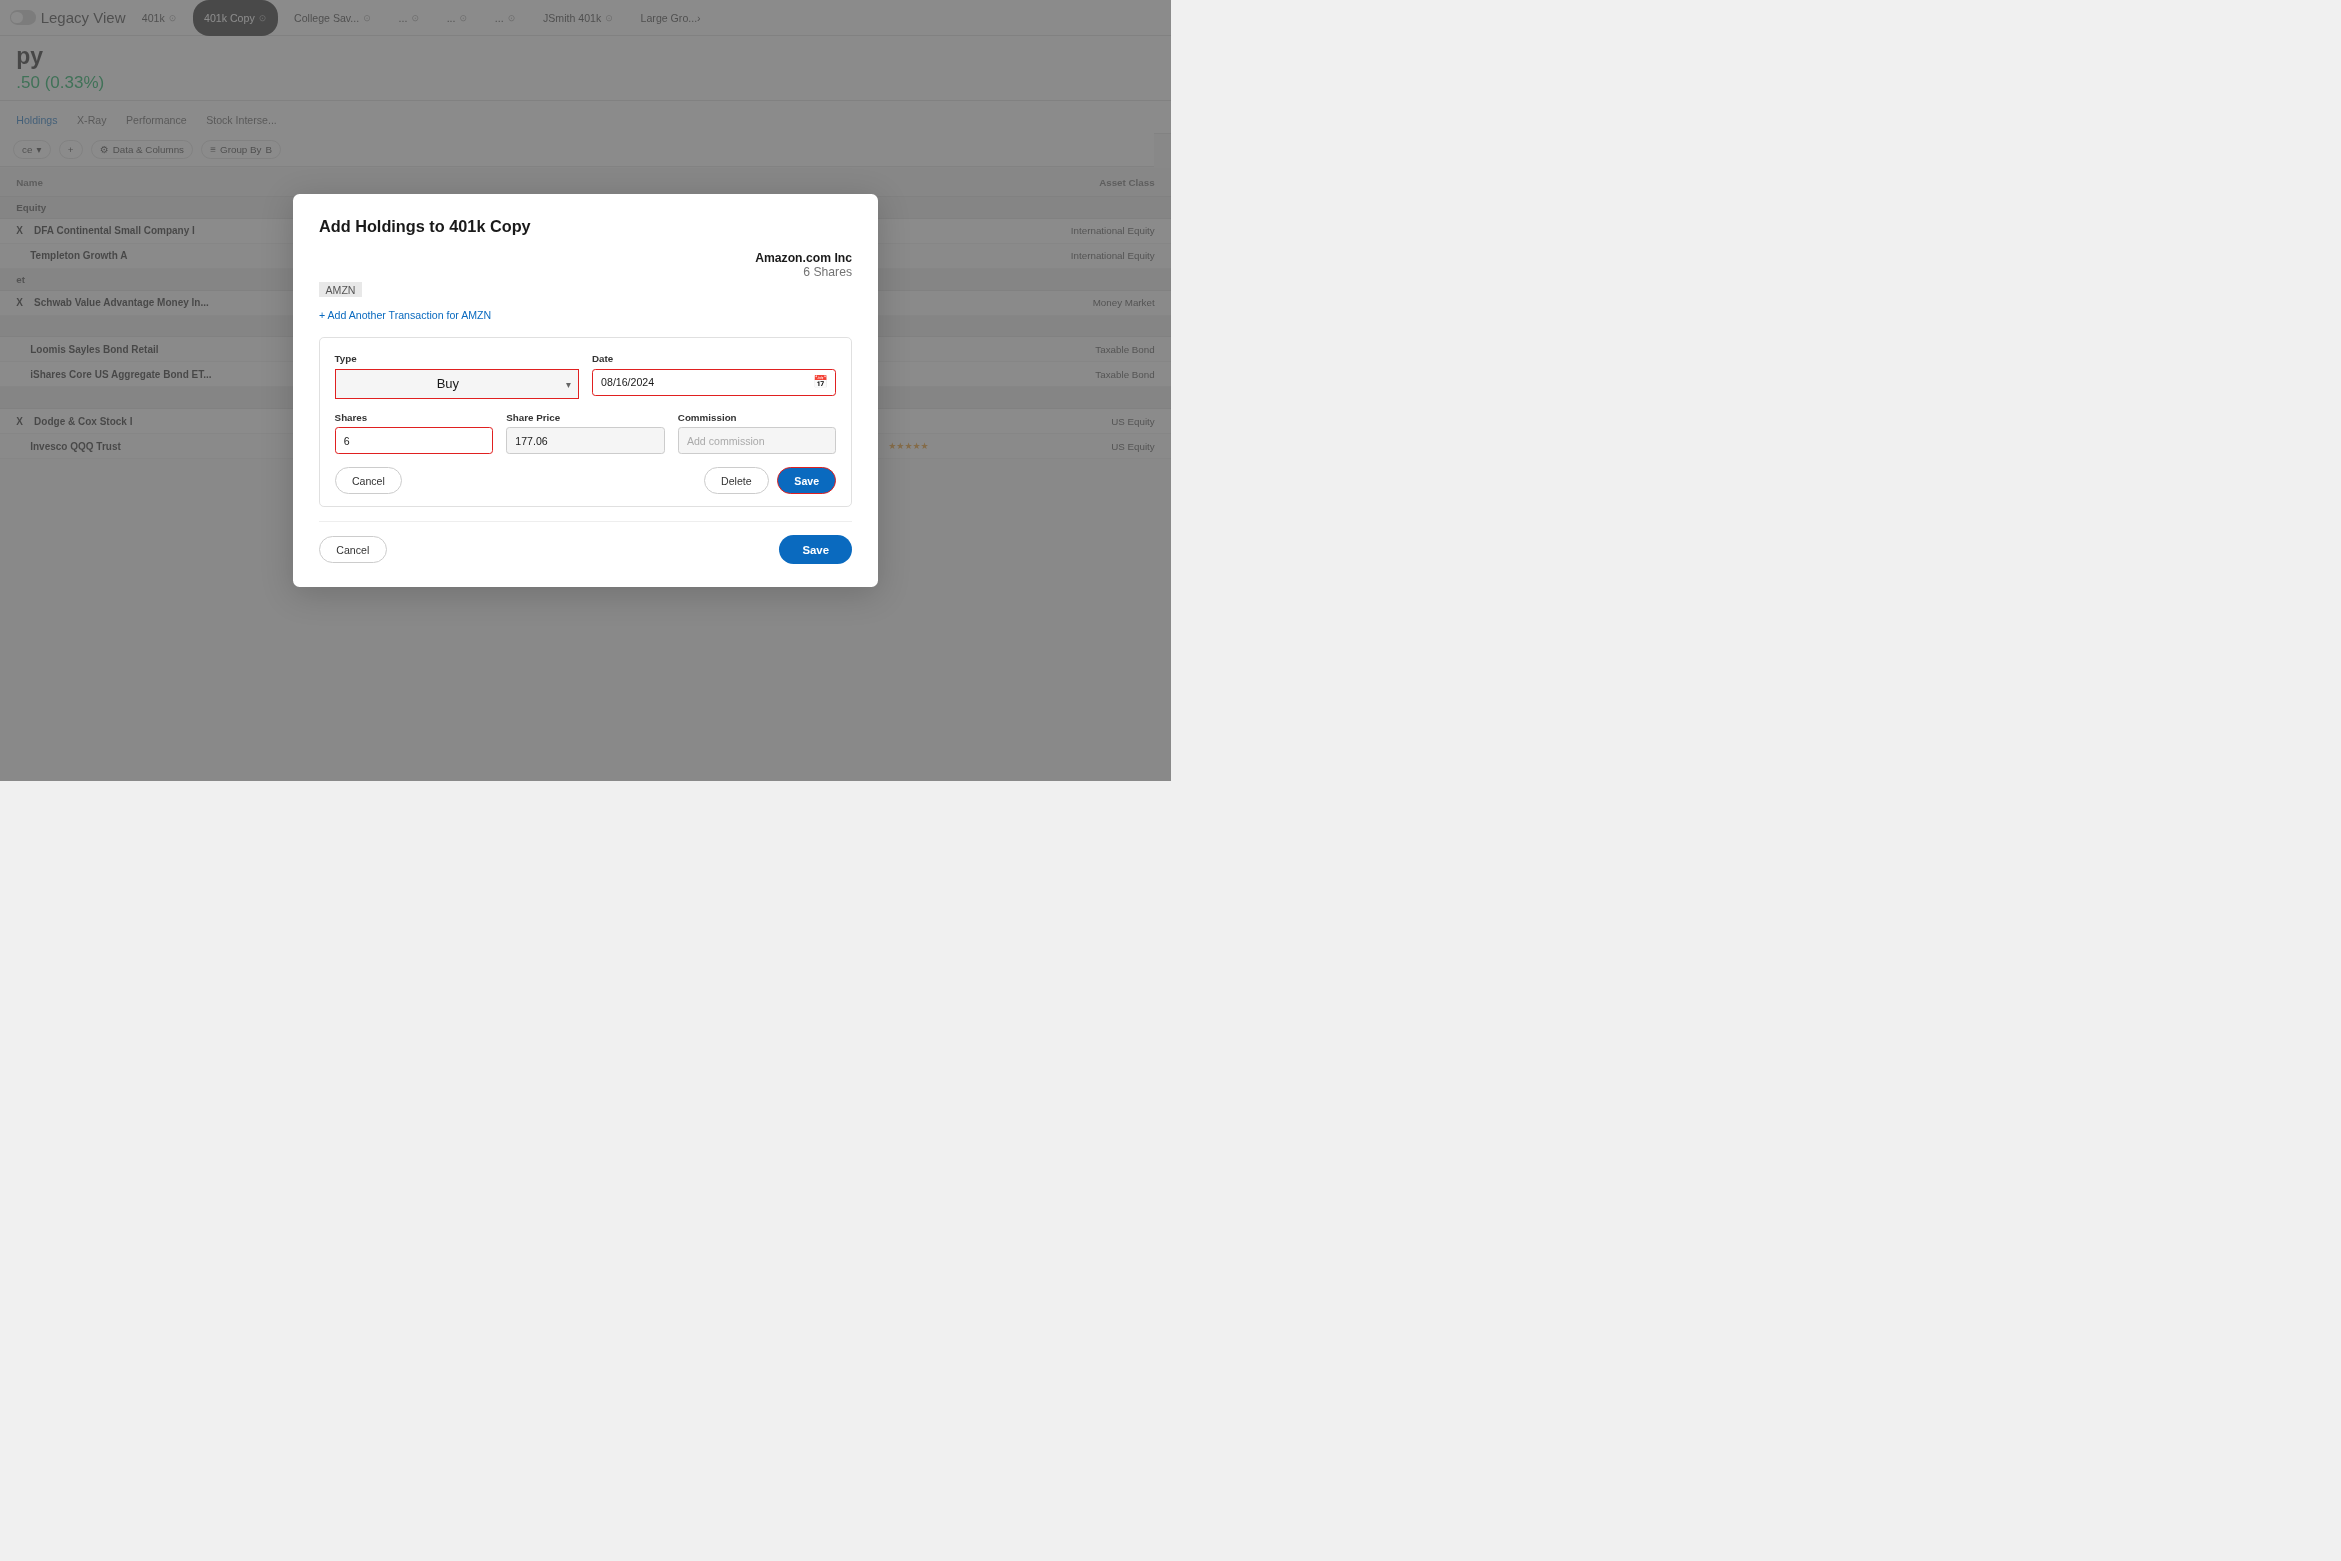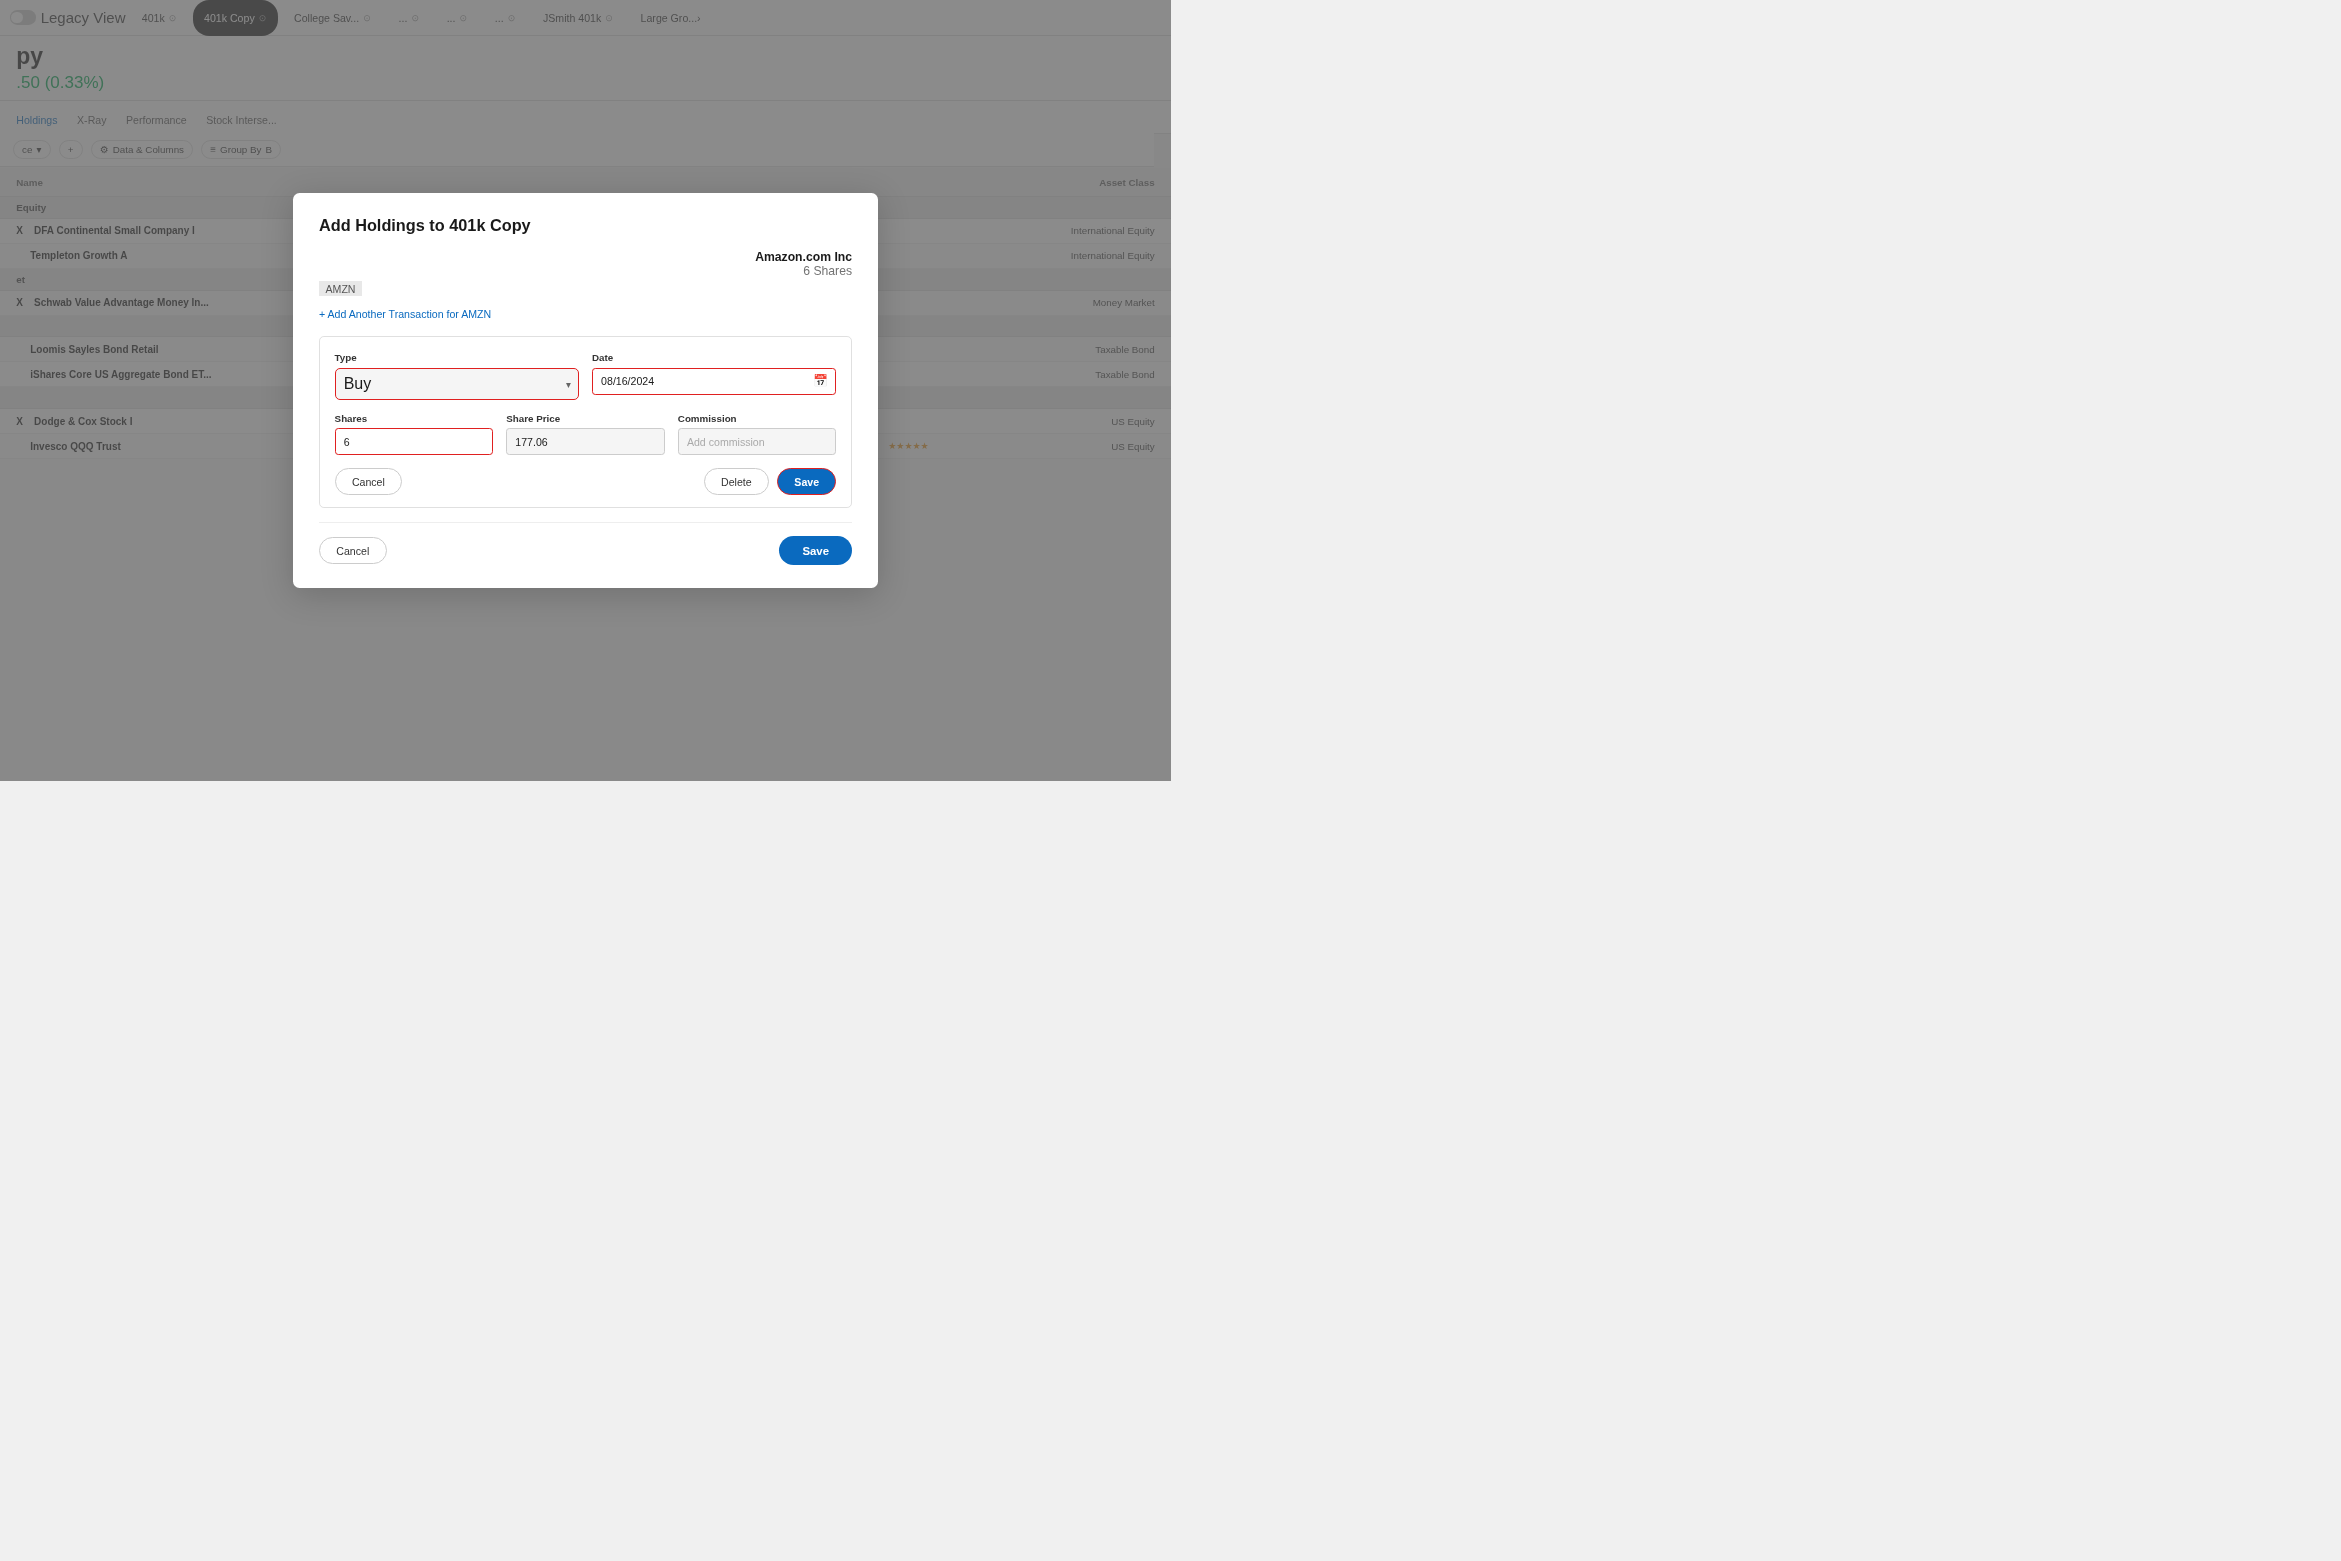--- a/index.html
+++ b/index.html
@@ -397,27 +397,28 @@
     }
 
     .select-wrapper {
       position: relative;
     }
 
     .form-select {
       width: 100%;
       padding: 6.5px 26px 6.5px 8.1px;
       border: 1.6px solid #e02020;
-      border-radius: 5px;
-      font-size: 16px;
+      border-radius: 0;
+      font-size: 13px;
       background: #f5f5f5;
       color: #1a1a1a;
       appearance: none;
       cursor: pointer;
       outline: none;
+      text-align: center;
     }
 
     .select-arrow {
       position: absolute;
       right: 8.1px;
       top: 50%;
       transform: translateY(-50%);
       pointer-events: none;
       color: #666;
       font-size: 9.8px;

